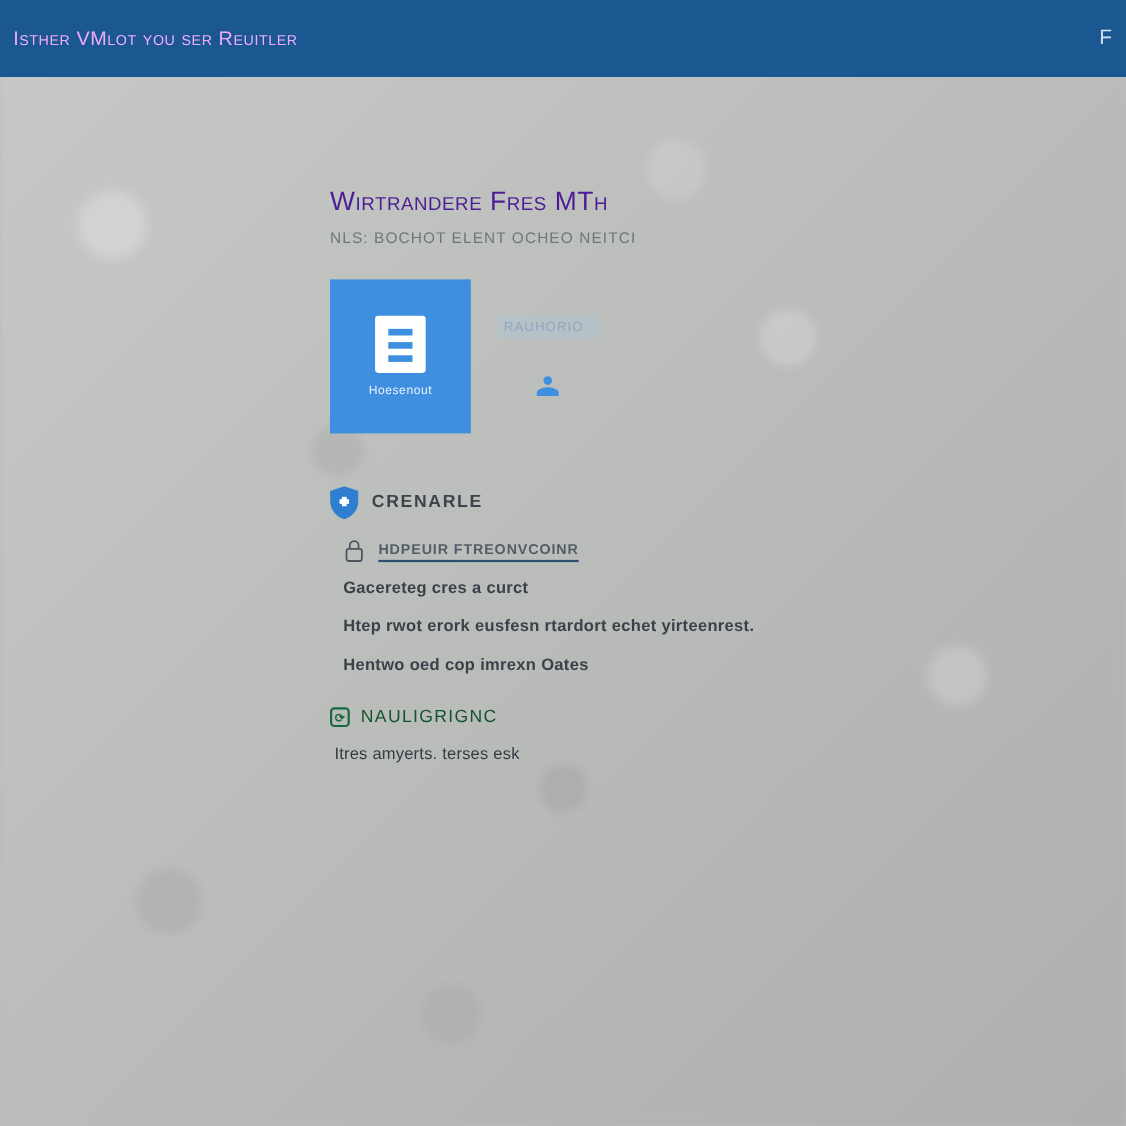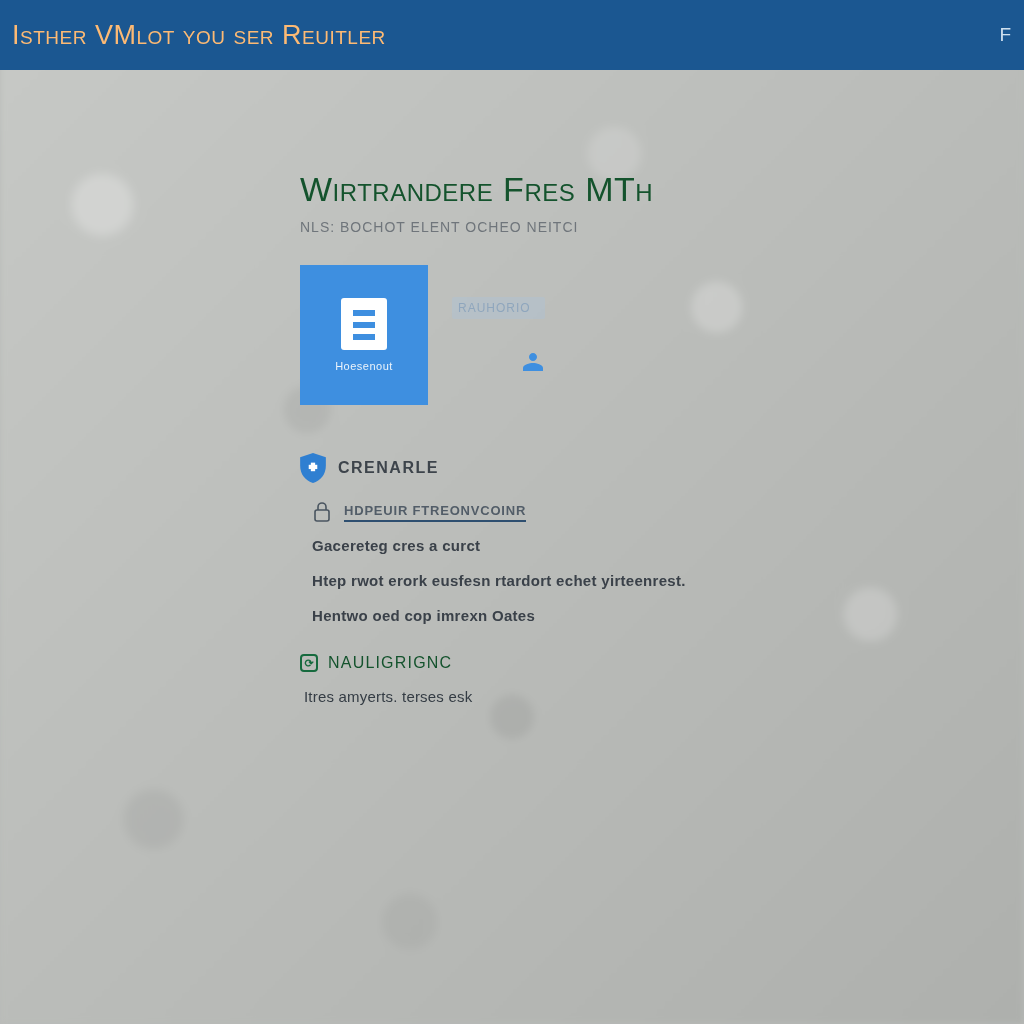--- a/index.html
+++ b/index.html
@@ -25,54 +25,54 @@
 }
 .header {
   position: relative;
   width: 100%; height: 70px;
   background: #1b5791;
   color: #e9eef4;
   display: flex; align-items: center; justify-content: space-between;
   padding: 0 12px;
 }
 .header-title {
-  font-size: 27px; letter-spacing: 0.5px;
+  font-size: 18px; letter-spacing: 0.5px;
   font-variant: small-caps;
-  color: #fdba74;
+  color: #f0abfc;
 }
 .header-right { font-size: 19px; color: #cfe0ef; letter-spacing: 1px; }
 .content {
   position: relative;
   padding: 100px 0 0 300px;
   color: #3a3f44;
 }
 .title-block { margin-bottom: 30px; }
 .main-title {
-  font-size: 34px; color: #14532d; letter-spacing: 0.5px;
+  font-size: 24px; color: #4c1d95; letter-spacing: 0.5px;
   font-variant: small-caps; margin-bottom: 10px;
 }
 .subtitle {
   font-size: 14px; color: #6f757b; letter-spacing: 1px;
   font-variant: small-caps;
 }
 .tile-row { display: flex; align-items: center; gap: 24px; margin-bottom: 48px; }
 .tile {
   width: 128px; height: 140px;
   background: #3e8fe0;
   display: flex; flex-direction: column; align-items: center; justify-content: center;
   gap: 10px; color: #eaf3fb; font-size: 11px; letter-spacing: 0.5px;
 }
 .tile .tile-icon {
   width: 46px; height: 52px; background: #fff; border-radius: 3px; position: relative;
 }
 .tile .tile-icon::before {
   content: ""; position: absolute; left: 12px; right: 12px; top: 12px; height: 6px;
   background: #3e8fe0; box-shadow: 0 12px 0 #3e8fe0, 0 24px 0 #3e8fe0;
 }
-.tile-side { display: flex; flex-direction: column; gap: 30px; align-items: flex-end; }
+.tile-side { display: flex; flex-direction: column; gap: 30px; align-items: center; }
 .tile-side-label {
   font-size: 12px; color: #8fa6bd; letter-spacing: 1px;
   background: rgba(170,195,220,0.35); padding: 4px 14px 4px 6px; border-radius: 2px;
 }
 .person-icon {
   width: 24px; height: 24px; display: inline-block;
 }
 .section { margin-bottom: 22px; font-weight: bold; }
 .section-header { display: flex; align-items: center; gap: 12px; margin-bottom: 18px; }
 .section-title {

